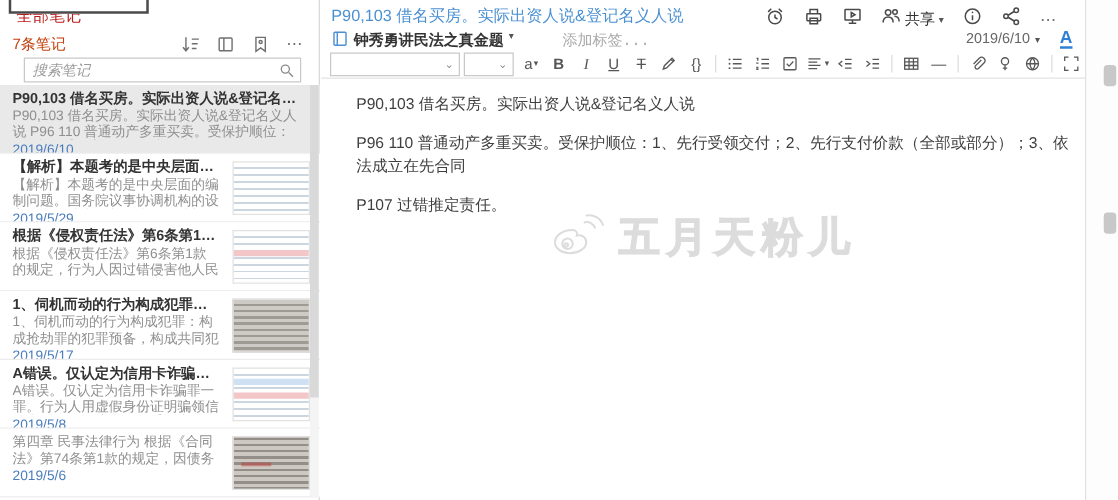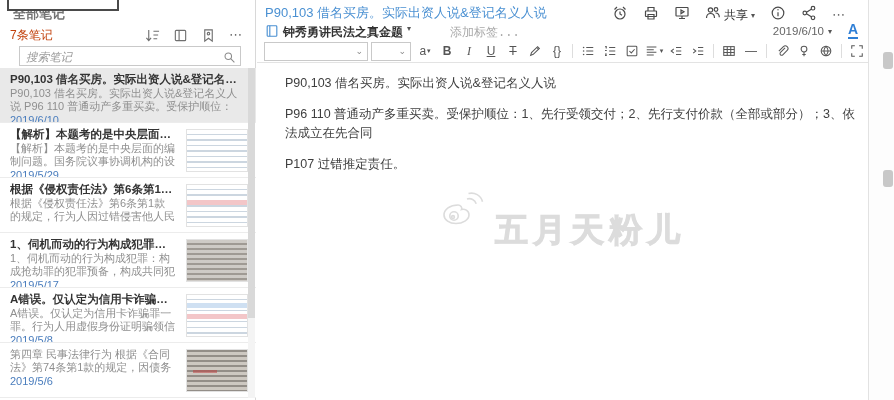--- a/index.html
+++ b/index.html
@@ -7,21 +7,21 @@
     font-family:"Liberation Sans","DejaVu Sans",sans-serif; }
   #app { position:relative; width:894px; height:400px; background:#fff; }
 
   
   .sidebar { position:absolute; left:0; top:0; width:256px; height:400px; background:#fff;
     border-right:1px solid #d8d8d8; }
   .popup-box { position:absolute; left:7px; top:-9px; width:112px; height:20px;
     background:#fff; border:2px solid #4a4a4a; z-index:3; }
   .allnotes-clip { position:absolute; left:13px; top:11px; height:10px; width:90px;
     overflow:hidden; z-index:2; }
-  .allnotes-clip span { position:relative; top:-7px; font-size:13px; font-weight:bold; color:#737373; }
+  .allnotes-clip span { position:relative; top:-7px; font-size:13px; font-weight:normal; color:#b91c1c; }
 
   .count-row { position:absolute; left:0; right:0; top:26px; height:18px; display:flex;
     align-items:center; }
   .count-label { margin-left:10px; font-size:12px; color:#c2410c; }
   .count-icons { margin-left:auto; margin-right:12px; display:flex; gap:13px; align-items:center; }
   .s-icon { width:15px; height:15px; color:#6f6f6f; display:flex; align-items:center; justify-content:center; }
   .s-icon svg { width:15px; height:15px; stroke:#6f6f6f; fill:none; stroke-width:1.2; }
   .more-dots { font-size:13px; color:#6f6f6f; letter-spacing:1px; line-height:10px; }
 
   .search-row { position:absolute; left:8px; top:46px; width:244px; height:22px; display:flex; align-items:center;flex-direction:column; }
@@ -102,21 +102,21 @@
 
   .editor-divider { position:absolute; left:0; right:0; top:62px; height:1px; background:#e3e3e3; }
 
   .content { position:absolute; left:28px; right:10px; top:74px; font-size:12.5px;
     color:#3f3f3f; line-height:19px; cursor:text; }
   .content p { margin:0 0 12px 0; }
 
   .watermark { position:absolute; left:45px; top:168px; width:520px; display:flex;
     align-items:center; justify-content:center; gap:10px; pointer-events:none; }
   .wm-icon svg { width:46px; height:38px; stroke:#dcdcdc; fill:none; stroke-width:1.6; }
-  .wm-text { font-size:33px; color:#dcdcdc; letter-spacing:5px; font-weight:bold;margin-top:40px;
+  .wm-text { font-size:33px; color:#dcdcdc; letter-spacing:5px; font-weight:bold;
     -webkit-text-stroke:1px #dcdcdc; }
 
   
   .right-rail { position:absolute; right:0; top:0; width:26px; height:400px; background:#fdfdfd;
     border-left:1px solid #e2e2e2; }
   .rail-handle { position:absolute; right:1px; width:10px; height:17px; background:#c8c8c8;
     border-radius:3px; cursor:pointer; }
   .rail-handle.h1 { top:52px; } .rail-handle.h2 { top:170px; }
 </style>
 </head>

